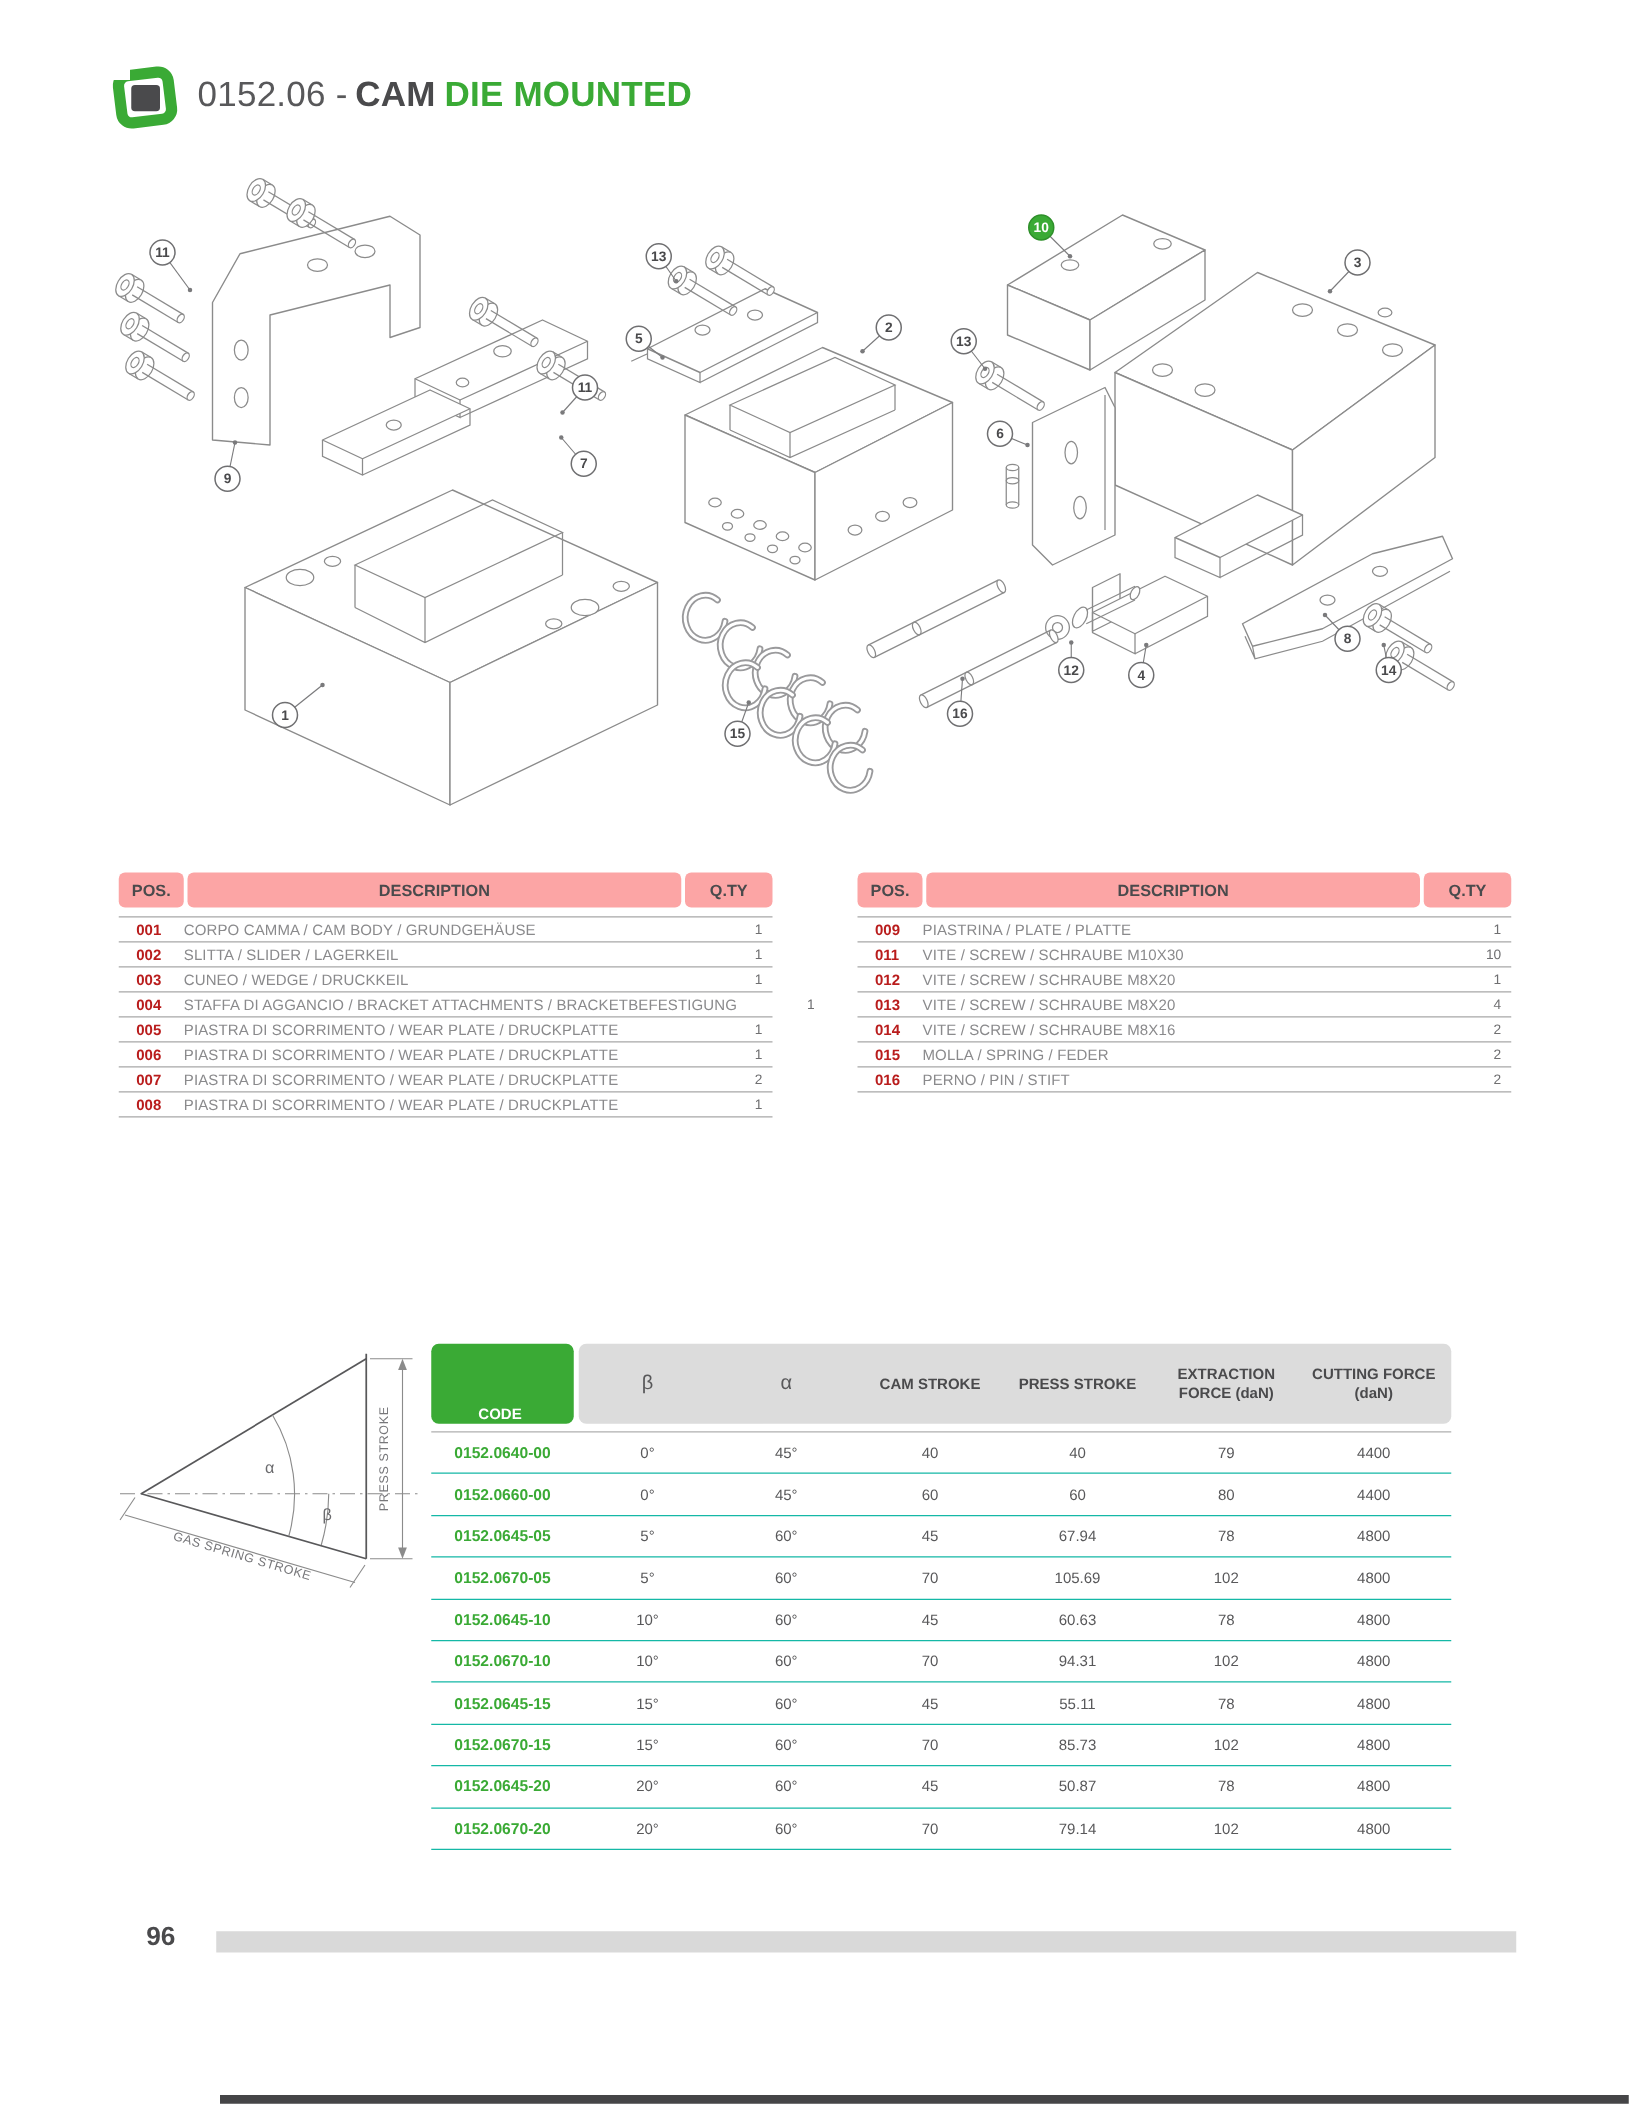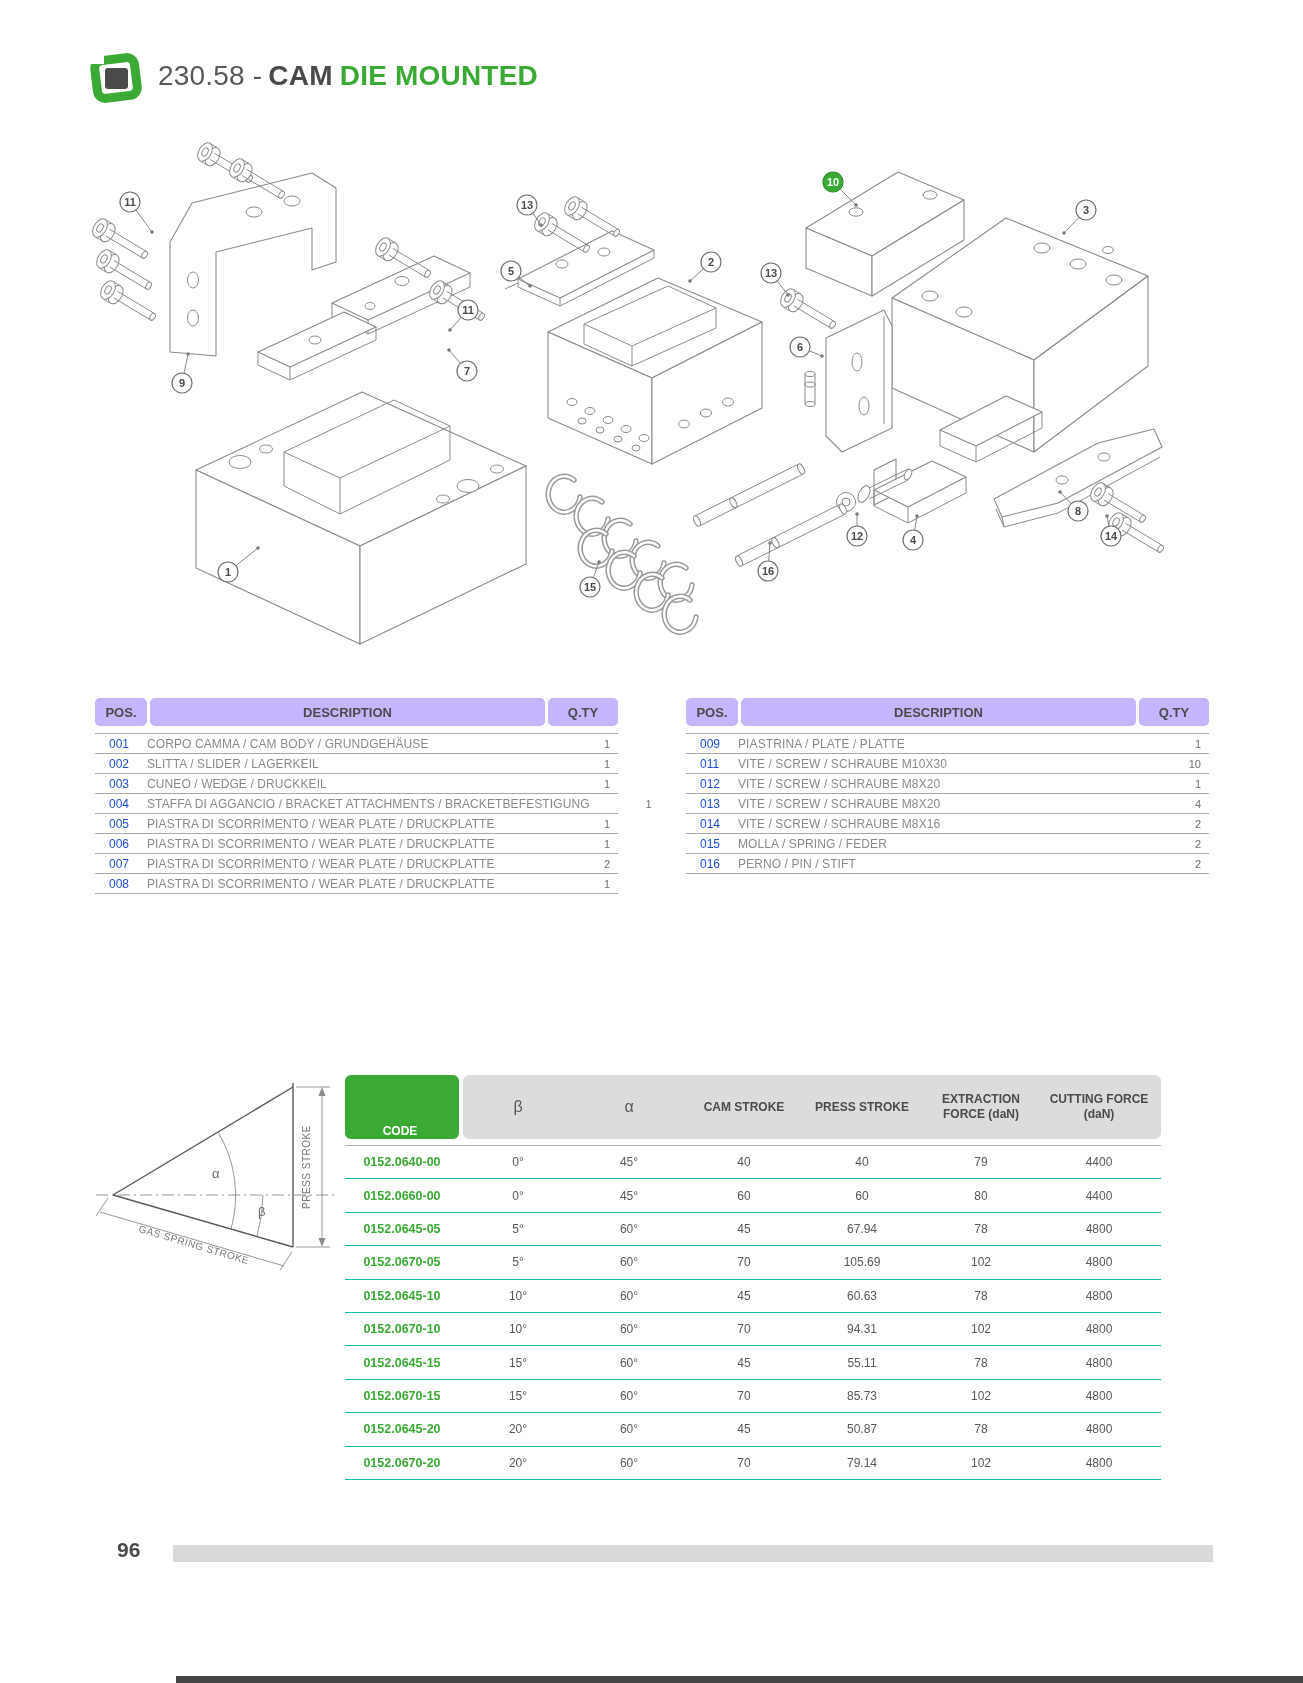--- a/index.html
+++ b/index.html
@@ -28,29 +28,29 @@
   .clip-i{fill:none;stroke:#fff;stroke-width:2.4;stroke-linecap:round;}
   .draw{stroke:#58585a;stroke-width:1.4;fill:none;}
   .dim{stroke:#8b8b8b;stroke-width:.9;fill:none;}
   .arrow{fill:#8b8b8b;}
   .adt{font-family:"Liberation Sans",sans-serif;font-size:13px;fill:#6a6a6d;}
   .adl{font-family:"Liberation Sans",sans-serif;font-size:10px;fill:#77777a;letter-spacing:.5px;}
   
   .parts-wrap{position:absolute;left:95px;top:698px;width:1114px;display:flex;justify-content:space-between;}
   .parts-table{width:523px;}
   .pt-head{display:flex;gap:3px;height:28px;margin-bottom:7px;}
-  .pt-h{background:#c4b5fd;border-radius:5px;display:flex;align-items:center;justify-content:center;
+  .pt-h{background:#fca5a5;border-radius:5px;display:flex;align-items:center;justify-content:center;
         font-size:13px;font-weight:700;color:#4a4a4c;}
   .pt-h.pt-pos{width:52px;flex:0 0 auto;}
   .pt-h.pt-desc{flex:1;}
   .pt-h.pt-qty{width:70px;flex:0 0 auto;}
   .pt-body{border-top:1px solid #a8a8a8;}
   .pt-row{display:flex;height:19px;align-items:center;border-bottom:1px solid #a8a8a8;}
   .pt-c{white-space:nowrap;overflow:visible;}
-  .pt-c.pt-pos{width:52px;flex:0 0 auto;font-size:12px;font-weight:400;color:#1d4ed8;padding-left:14px;box-sizing:border-box;}
+  .pt-c.pt-pos{width:52px;flex:0 0 auto;font-size:12px;font-weight:700;color:#b91c1c;padding-left:14px;box-sizing:border-box;}
   .pt-c.pt-desc{flex:1;font-size:12px;color:#8a8a8c;letter-spacing:.1px;}
   .pt-c.pt-qty{width:70px;flex:0 0 auto;font-size:11px;color:#6f6f71;text-align:right;padding-right:8px;box-sizing:border-box;}
   
   .specs{position:absolute;left:345px;top:1075px;width:816px;}
   .sp-head{display:flex;gap:4px;height:64px;margin-bottom:6px;}
   .sp-hgreen{width:114px;flex:0 0 auto;background:#3AAA35;border-radius:6px;display:flex;align-items:flex-end;justify-content:center;}
   .sp-hgray{flex:1;background:#dcdcdc;border-radius:6px;display:flex;align-items:center;}
   .sp-h{font-size:12px;font-weight:700;color:#4a4a4c;text-align:center;line-height:1.25;}
   .sp-hgreen .sp-h{color:#fff;}
   .sp-h.greek{font-size:16px;font-weight:400;color:#58585a;}
@@ -388,21 +388,21 @@
       <text x="1111" y="539.8" text-anchor="middle" class="balloon-t">14</text>
     </g>
 </svg>
 
 <header class="page-header">
   <svg class="logo" viewBox="0 0 56 56">
     <rect x="8" y="11" width="40" height="38" rx="8" fill="none" stroke="#3AAA35" stroke-width="9" transform="rotate(-7 28 30)"></rect>
     <rect x="1" y="4" width="15" height="12" fill="#fff"></rect>
     <rect x="17" y="20" width="23" height="21" rx="3" fill="#4a4a4c"></rect>
   </svg>
-  <h1 class="title"><span class="t-code">230.58 -</span><span class="t-cam">CAM</span><span class="t-green">DIE MOUNTED</span></h1>
+  <h1 class="title"><span class="t-code">0152.06 -</span><span class="t-cam">CAM</span><span class="t-green">DIE MOUNTED</span></h1>
 </header>
 
 <section class="parts-wrap">
   <div class="parts-table">
     <div class="pt-head">
       <div class="pt-h pt-pos">POS.</div>
       <div class="pt-h pt-desc">DESCRIPTION</div>
       <div class="pt-h pt-qty">Q.TY</div>
     </div>
     <div class="pt-body">

